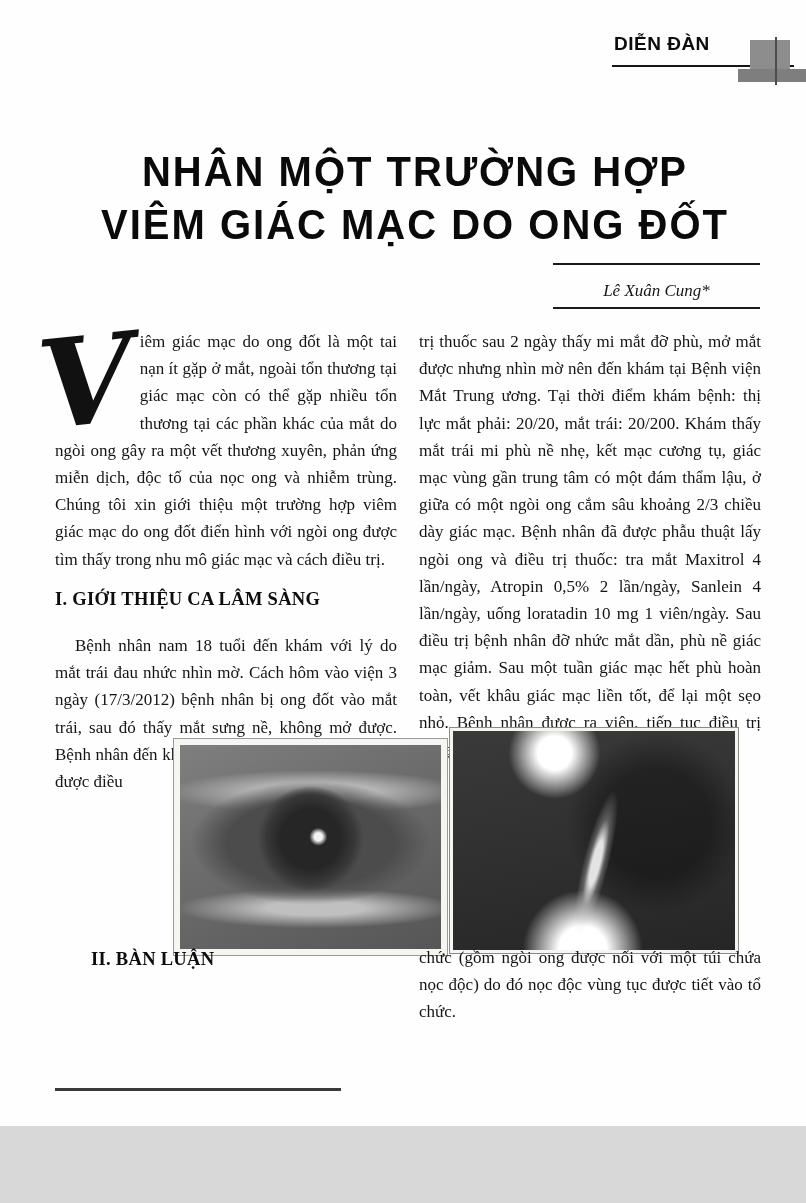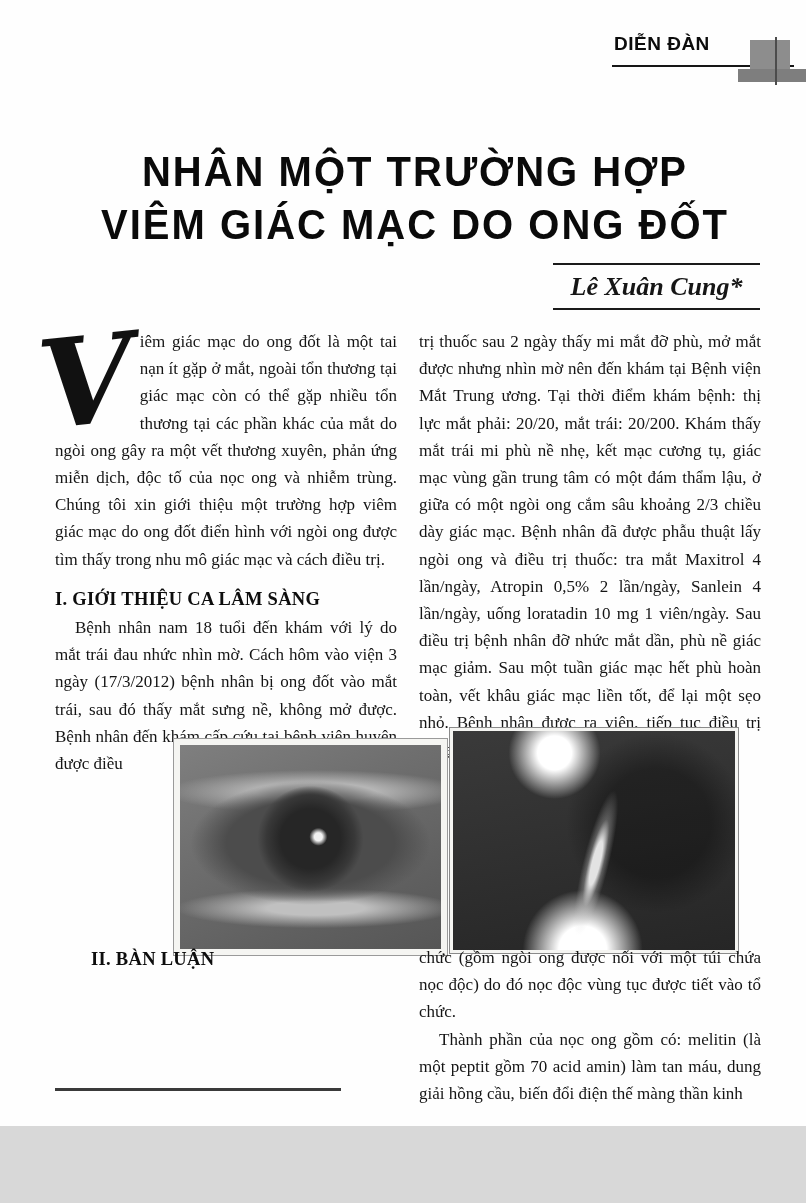--- a/index.html
+++ b/index.html
@@ -30,35 +30,35 @@
     font-weight:800;font-size:40px;line-height:51px;letter-spacing:2px;
     color:#0a0a0a;
     transform:scaleY(1.04);
   }
   
   .author{
     position:absolute;left:553px;top:263px;width:207px;text-align:center;
   }
   .author .rule{height:2px;background:#1a1a1a;}
   .author .name{
-    display:block;padding:7px 0 6px 0;
-    font-style:italic;font-weight:bold;font-size:26px;
+    display:block;padding:16px 0 6px 0;
+    font-style:italic;font-weight:normal;font-size:17px;
     font-family:"Liberation Serif", serif;
   }
   
   .col{
     position:absolute;width:342px;
     font-size:17px;line-height:27.2px;text-align:justify;color:#141414;
   }
   .col p{margin:0;}
   .col p.indent{text-indent:20px;}
   .col-left{left:55px;top:328px;}
   .col-right{left:419px;top:328px;}
   .col h2{
-    margin:13px 0 1px 0;
+    margin:13px 0 19px 0;
     font-size:18.5px;font-weight:bold;letter-spacing:.3px;color:#0d0d0d;
   }
   .dropcap{
     float:left;
     font-family:"DejaVu Serif", serif;
     font-style:italic;font-weight:bold;
     font-size:122px;line-height:98px;
     margin:4px 6px 0 -16px;
     transform:rotate(-6deg);
     color:#111;
@@ -154,21 +154,20 @@
       <div class="streak"></div>
     </div>
   </figure>
 
   <div class="col col-left2">
     <h2>II. BÀN LUẬN</h2>
   </div>
 
   <div class="col col-right2">
     <p>chức (gồm ngòi ong được nối với một túi chứa nọc độc) do đó nọc độc vùng tục được tiết vào tổ chức.</p>
-    <p class="indent">Thành phần của nọc ong gồm có: melitin (là một peptit gồm 70 acid amin) làm tan máu, dung giải hồng cầu, biến đổi điện thế màng thần kinh</p>
   </div>
 
   <div class="footnote-rule"></div>
   <div class="footnote">* Bệnh viện Mắt Trung ương</div>
 
   <div class="footer-journal">
     <span>Nhãn khoa Việt Nam </span><span class="issue">(Số 29 - 2012)</span>
   </div>
   <div class="footer-bar"></div>
   <div class="footer-page">90</div>

